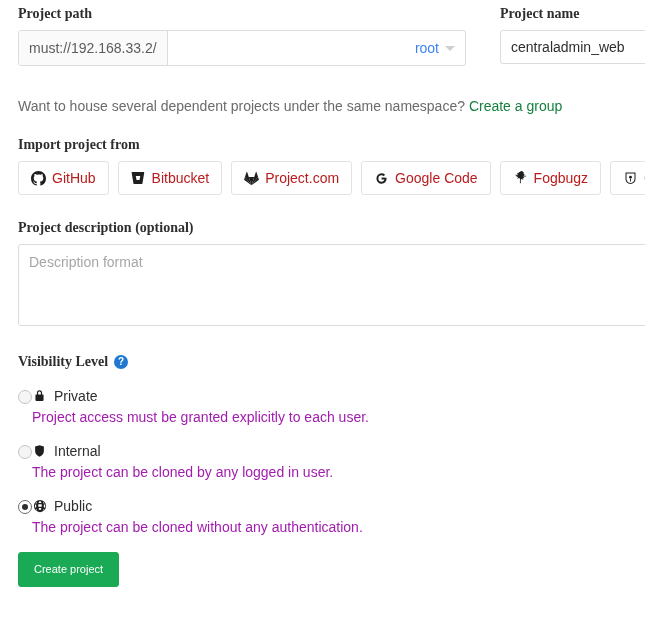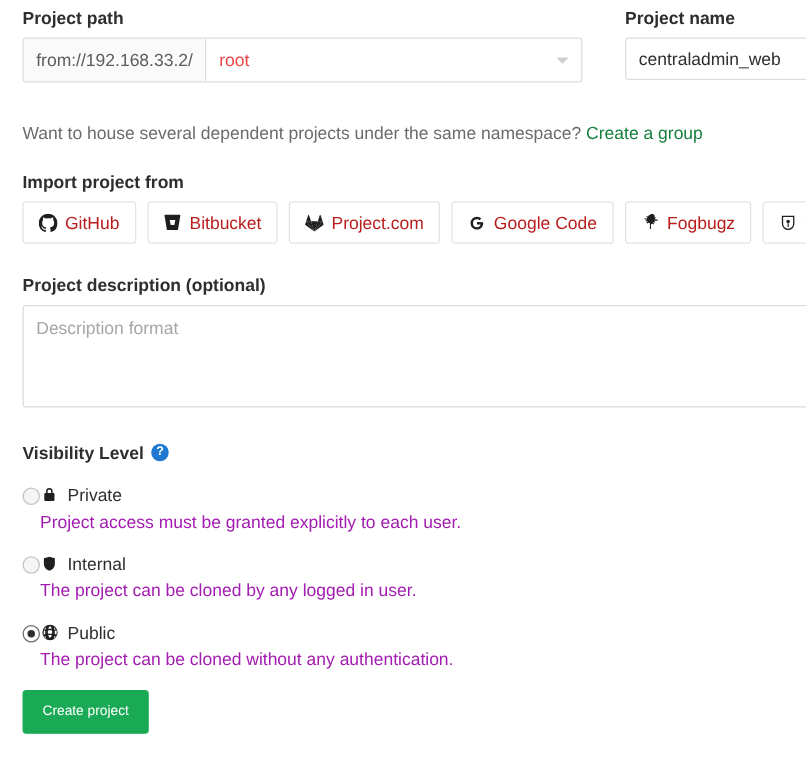--- a/index.html
+++ b/index.html
@@ -28,20 +28,21 @@
   }
 
   
   .field-label {
     font-weight: bold;
     font-size: 14px;
     color: #2e2e2e;
     line-height: 18px;
     margin: 0 0 7px 0;
     display: block;
+    font-family: Liberation Serif, serif;
   }
 
   
   .top-row {
     display: flex;
     align-items: flex-start;
     padding-top: 5px;
   }
   .col-path { width: 448px; flex: 0 0 448px; }
   .col-name { width: 448px; flex: 0 0 448px; margin-left: 34px; }
@@ -67,25 +68,26 @@
   }
   .select-wrap {
     position: relative;
     flex: 1 1 auto;
     display: flex;
     align-items: center;
   }
   .select-value {
     flex: 1 1 auto;
     padding: 0 26px 0 10px;
-    color: #ef4444;
+    color: #3b82f6;
     font-size: 14px;
     line-height: 32px;
     white-space: nowrap;
     overflow: hidden;
+    text-align: right;
   }
   .caret {
     position: absolute;
     right: 10px;
     top: 50%;
     margin-top: -2px;
     width: 0; height: 0;
     border-left: 5px solid transparent;
     border-right: 5px solid transparent;
     border-top: 5px solid #cfcfcf;
@@ -267,21 +269,21 @@
 
 <div class="page">
   <div class="inner">
 
     
     <div class="top-row">
 
       <div class="col-path">
         <label class="field-label">Project path</label>
         <div class="input-group">
-          <span class="input-addon">from://192.168.33.2/</span>
+          <span class="input-addon">must://192.168.33.2/</span>
           <div class="select-wrap">
             <span class="select-value">root</span>
             <span class="caret"></span>
           </div>
         </div>
       </div>
 
       <div class="col-name">
         <label class="field-label">Project name</label>
         <input class="text-input" type="text" value="centraladmin_web" style="">

